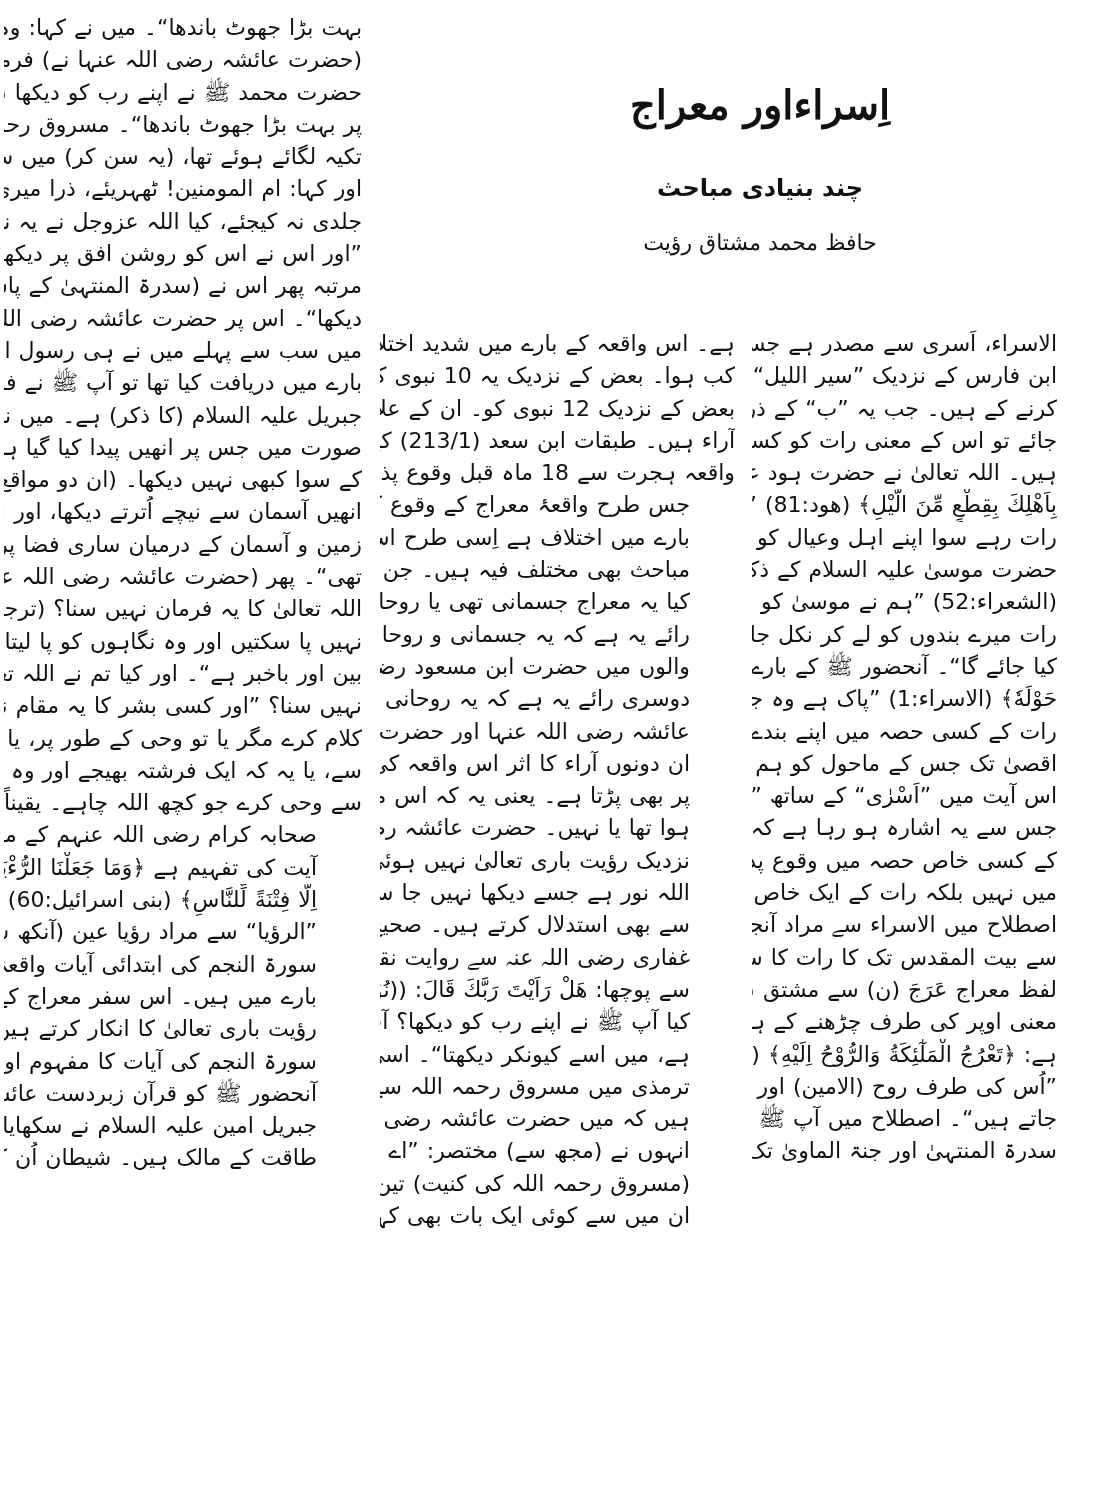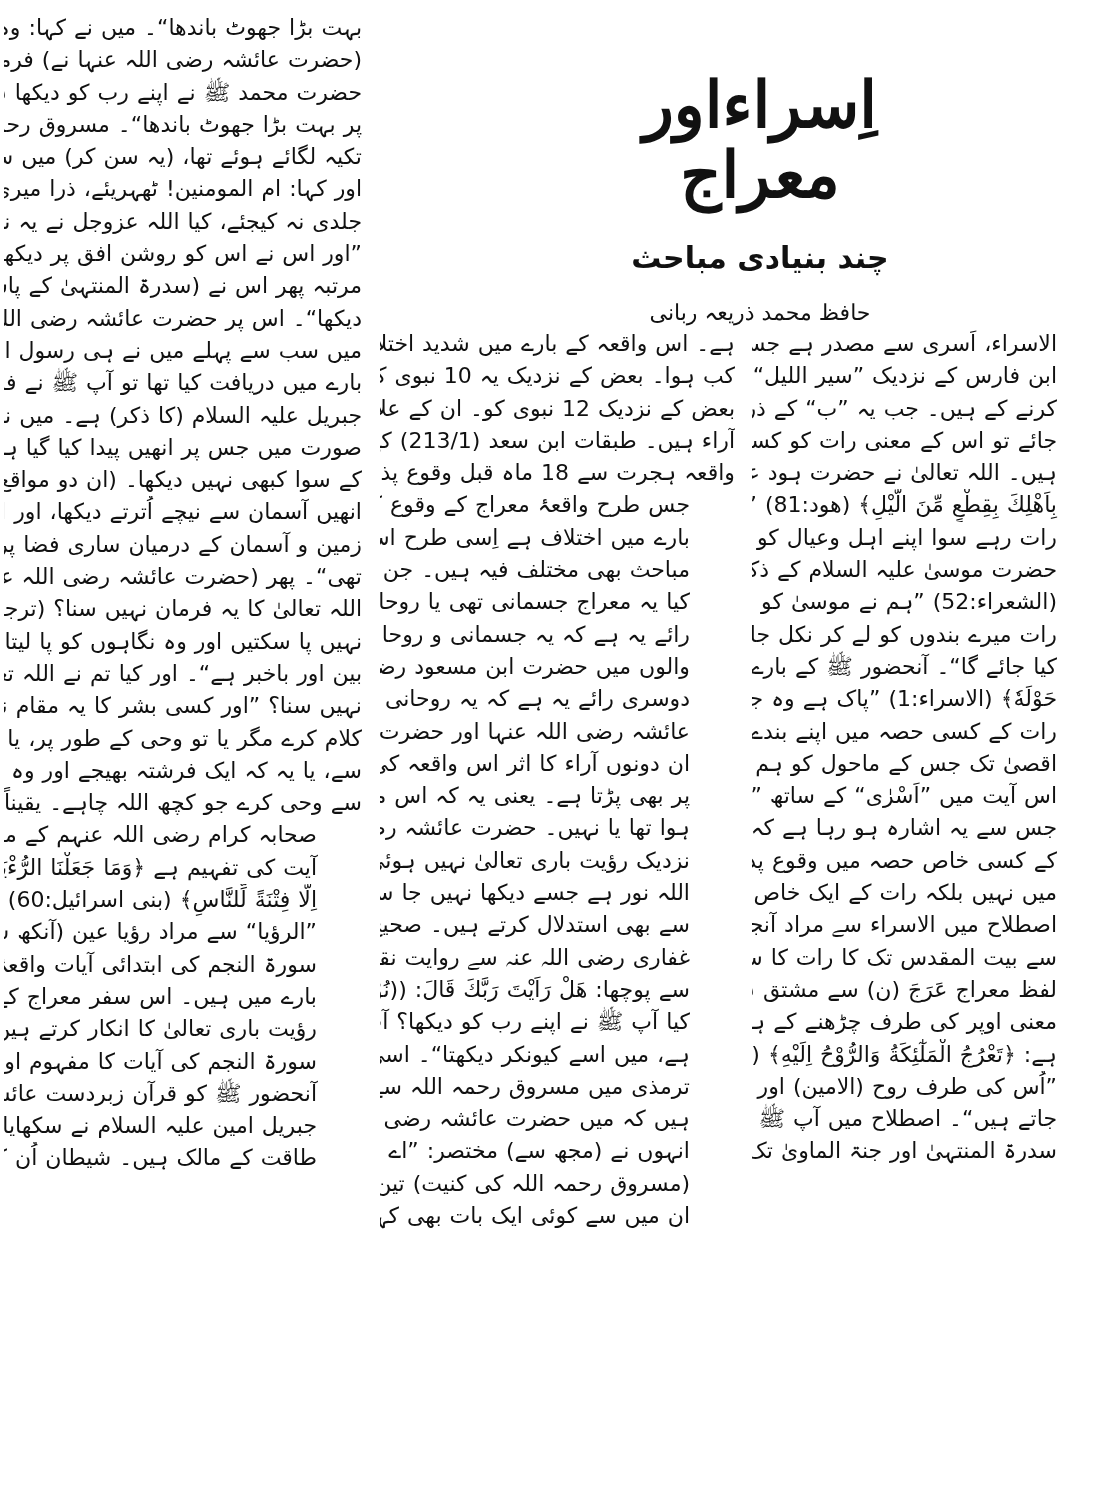--- a/index.html
+++ b/index.html
@@ -23,29 +23,29 @@
   .title-block {
     position: absolute;
     left: 560px;
     top: 70px;
     width: 400px;
     text-align: center;
     direction: rtl;
   }
   .title {
     font-family: "DejaVu Serif", serif;
-    font-size: 64px;
+    font-size: 40px;
     font-weight: bold;
     line-height: 70px;
     margin: 0;
     letter-spacing: 1px;
   }
   .subtitle {
     font-family: "DejaVu Sans", sans-serif;
-    font-size: 30px;
+    font-size: 24px;
     font-weight: bold;
     margin-top: 28px;
     line-height: 40px;
   }
   .author {
     font-family: "DejaVu Serif", serif;
     font-size: 22px;
     margin-top: 18px;
     line-height: 34px;
   }
@@ -89,21 +89,21 @@
   }
 </style>
 </head>
 <body>
 
 <div class="page">
 
   <div class="title-block">
     <h1 class="title">اِسراءاور معراج</h1>
     <div class="subtitle">چند بنیادی مباحث</div>
-    <div class="author">حافظ محمد ذریعہ ربانی</div>
+    <div class="author">حافظ محمد مشتاق رؤیت</div>
   </div>
 
   <div class="column col-right">
       <div class="para indent">
         <span class="line">الاسراء، اَسری سے مصدر ہے جس کے معنی</span>
         <span class="line">ابن فارس کے نزدیک ”سیر اللیل“ یعنی رات کو سفر</span>
         <span class="line">کرنے کے ہیں۔ جب یہ ”ب“ کے ذریعہ متعدی ہو</span>
         <span class="line">جائے تو اس کے معنی رات کو کسی کو کہیں لے جانے کے</span>
         <span class="line">ہیں۔ اللہ تعالیٰ نے حضرت ہود علیہ السلام سے فرمایا: ﴿فَاَسْرِ</span>
         <span class="line">بِاَهْلِكَ بِقِطْعٍ مِّنَ الَّيْلِ﴾ (ھود:81) ”پس تو کچھ</span>

